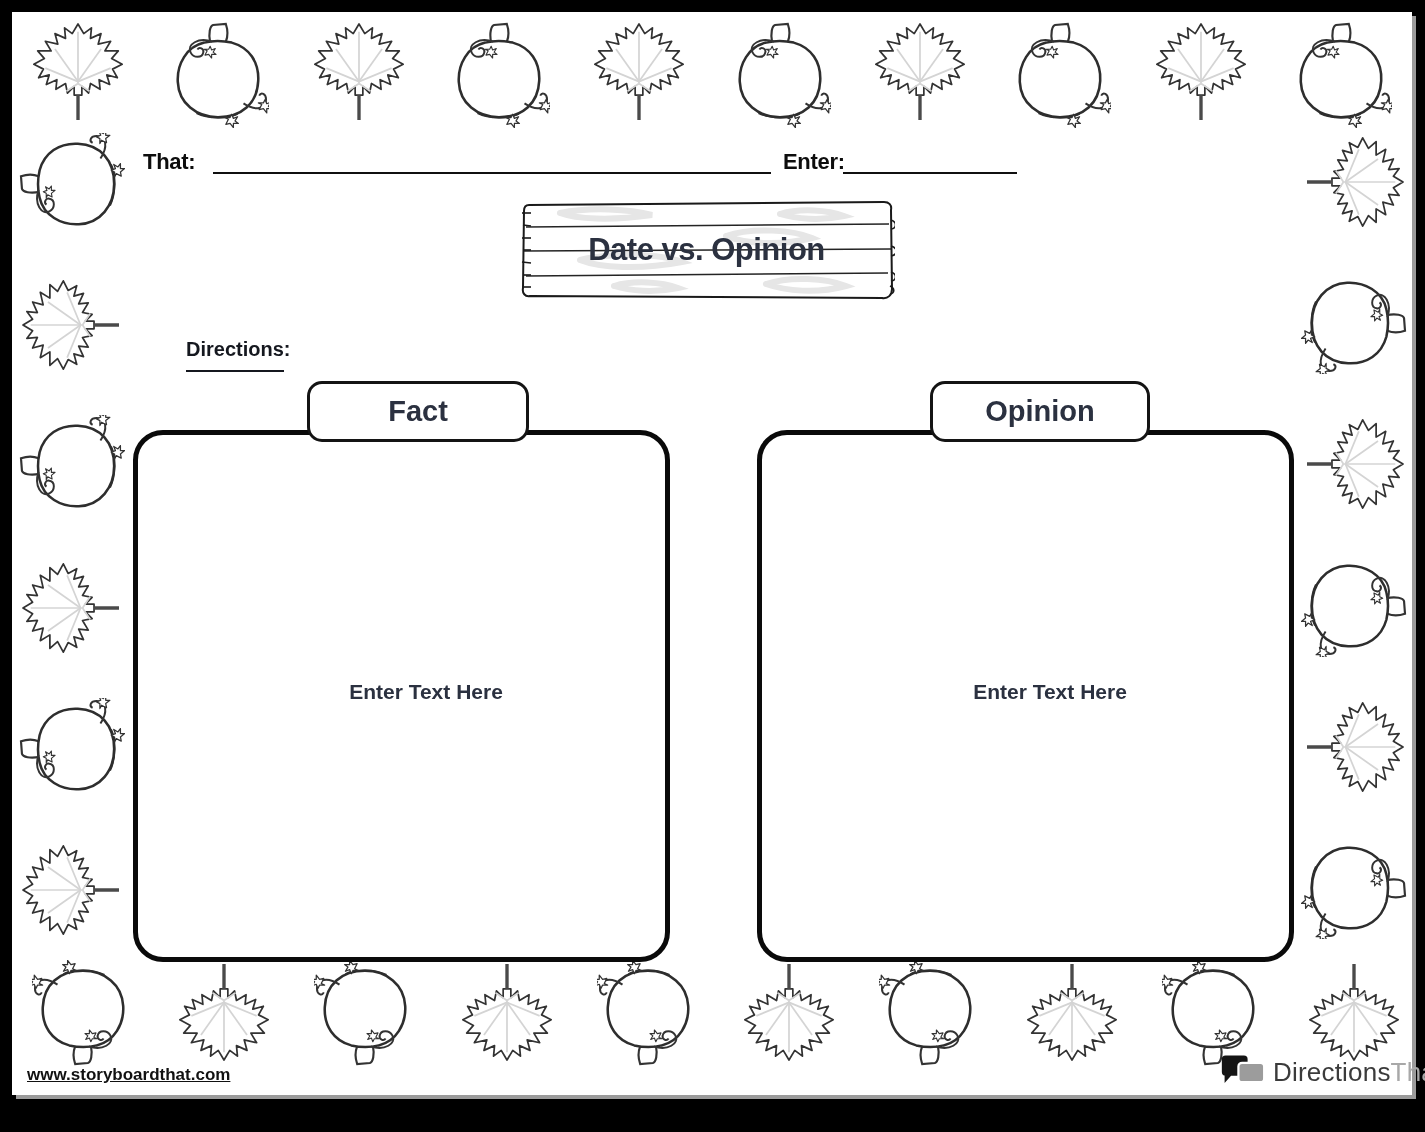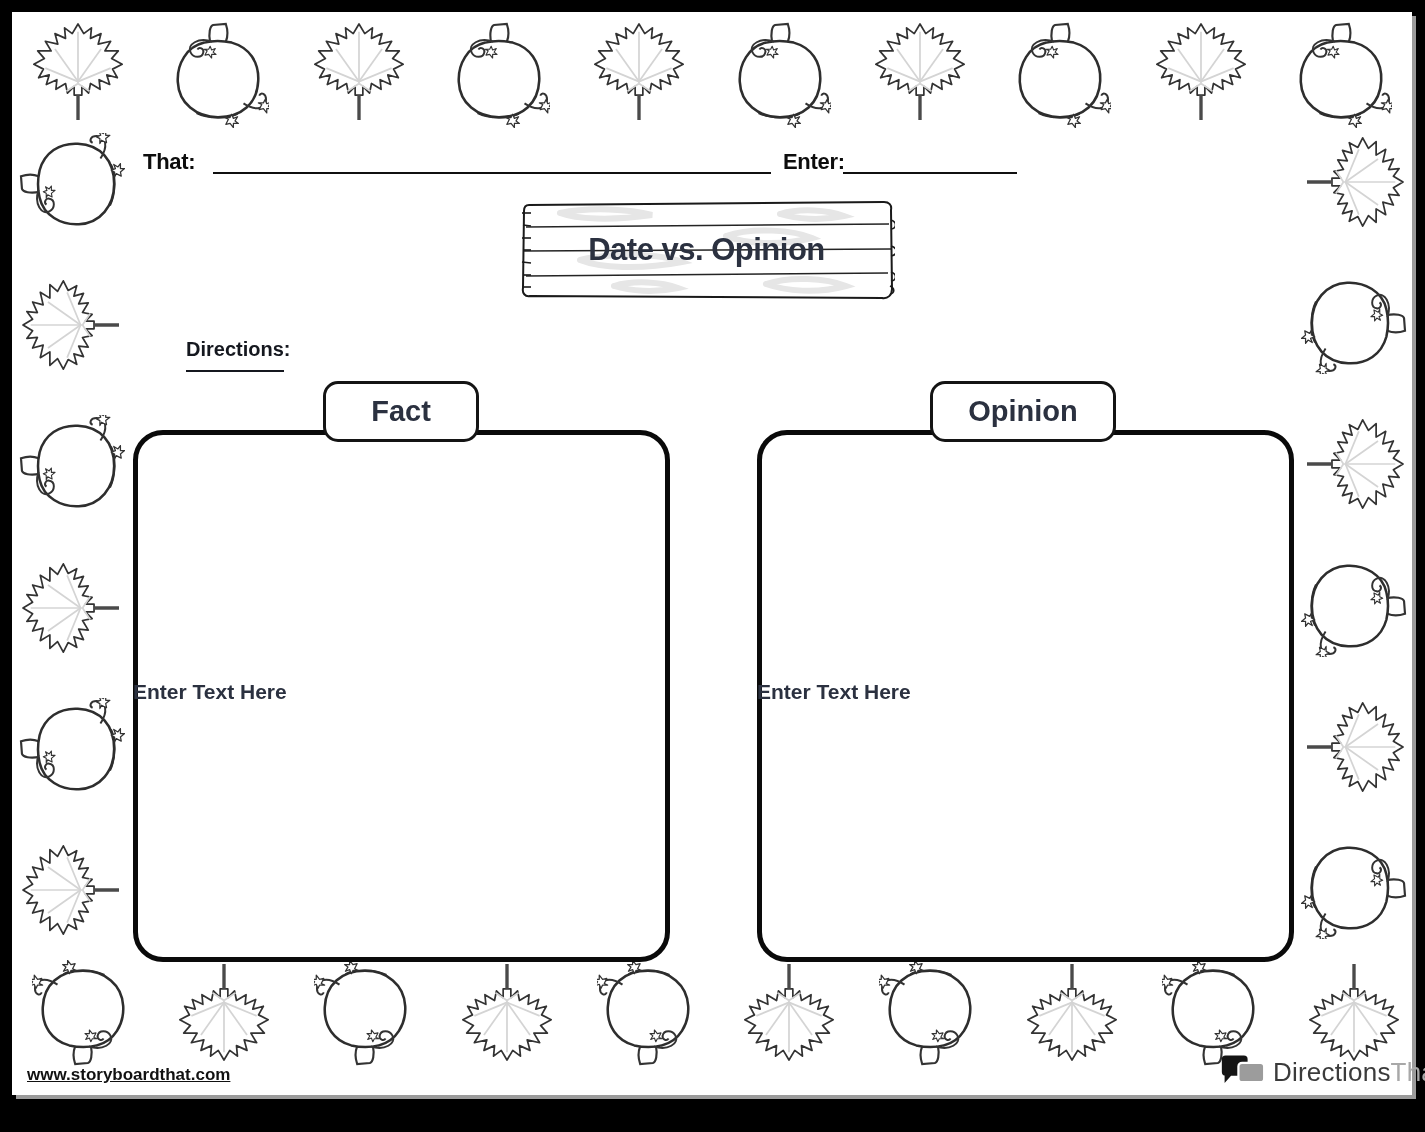--- a/index.html
+++ b/index.html
@@ -42,23 +42,23 @@
   .directions .u{border-bottom:2.5px solid #15181f;padding-bottom:10px;}
 
   
   .col-box{position:absolute;top:418px;width:537px;height:532px;background:#fff;
            border:5px solid #0a0a0a;border-radius:30px;box-sizing:border-box;z-index:2;}
   .fact-box{left:121px;}
   .opinion-box{left:745px;}
   .tab{position:absolute;top:369px;height:61px;background:#fff;border:3px solid #141414;
        border-radius:15px;box-sizing:border-box;z-index:3;display:flex;align-items:center;
        justify-content:center;font-size:29px;font-weight:bold;color:#2b3140;}
-  .fact-tab{left:295px;width:156px;margin-left:16px;}
-  .opinion-tab{left:918px;width:186px;}
-  .placeholder{position:absolute;top:668px;width:586px;text-align:left;z-index:3;
+  .fact-tab{left:295px;width:222px;}
+  .opinion-tab{left:918px;width:220px;}
+  .placeholder{position:absolute;top:668px;width:586px;text-align:center;z-index:3;
                font-size:21px;font-weight:600;color:#2b3140;}
   .fact-ph{left:121px;}
   .opinion-ph{left:745px;}
 
   
   .site-url{position:absolute;left:15px;top:1053px;font-size:17px;font-weight:bold;color:#111;z-index:4;text-decoration:underline;}
   .logo{position:absolute;left:1208px;top:1040px;display:flex;align-items:center;gap:7px;z-index:4;}
   .logo svg{width:46px;height:40px;}
   .logo-text{font-size:26px;font-weight:500;letter-spacing:0.2px;white-space:nowrap;}
   .logo-primary{color:#3b3b3b;}

